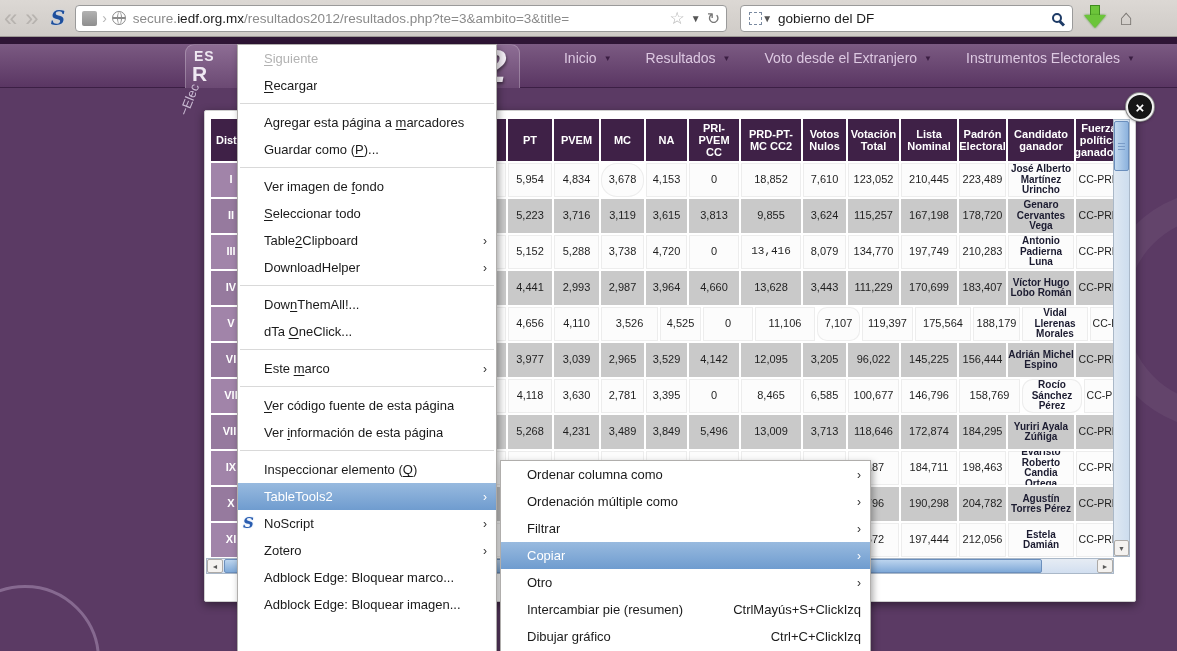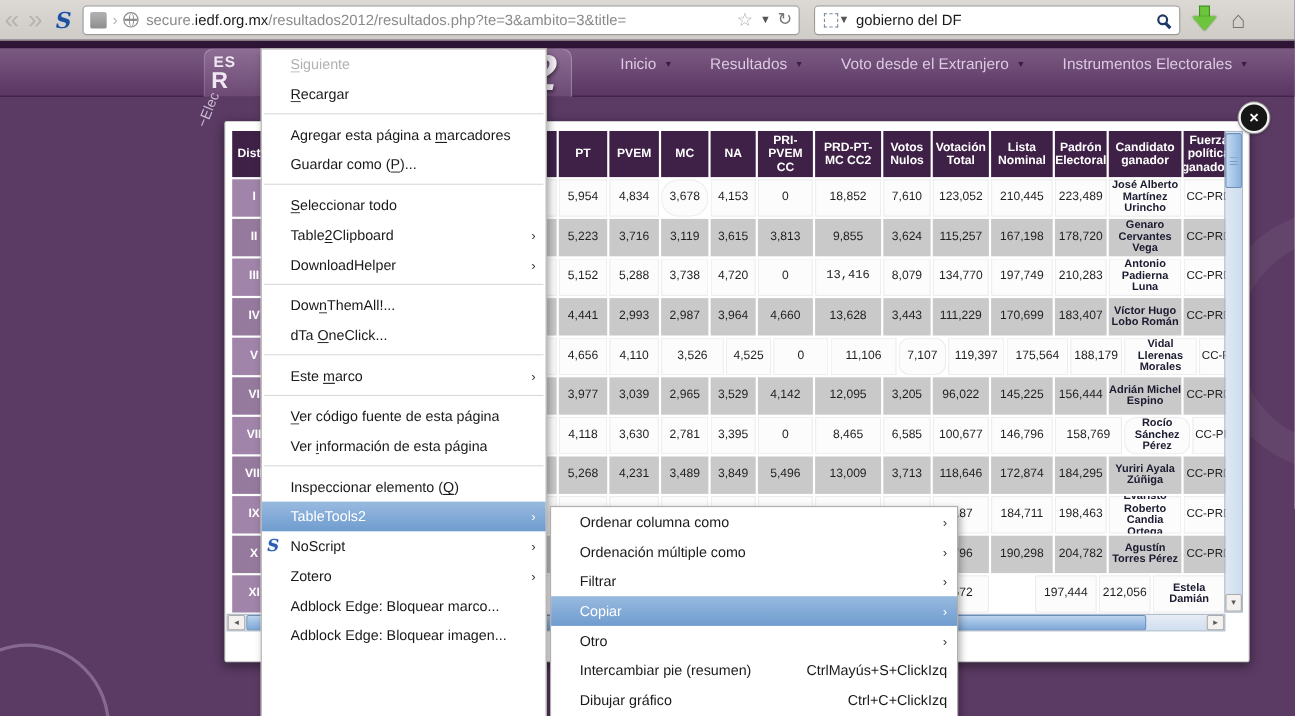--- a/index.html
+++ b/index.html
@@ -343,21 +343,21 @@
           <div class="bcell dist" style="width: 40px; flex: 0 0 auto;">XI</div>
           <div class="bcell" style="width: 253px; flex: 0 0 auto;"></div>
           <div class="bcell" style="width: 44px; flex: 0 0 auto;"></div>
           <div class="bcell" style="width: 45px; flex: 0 0 auto;"></div>
           <div class="bcell" style="width: 43px; flex: 0 0 auto;"></div>
           <div class="bcell" style="width: 41px; flex: 0 0 auto;"></div>
           <div class="bcell" style="width: 50px; flex: 0 0 auto;"></div>
           <div class="bcell" style="width: 60px; flex: 0 0 auto;"></div>
           <div class="bcell" style="width: 43px; flex: 0 0 auto;"></div>
           <div class="bcell" style="width: 51px; flex: 0 0 auto;">,572</div>
-          <div class="bcell" style="width: 56px; flex: 0 0 auto; margin-left: 40px;">197,444</div>
+          <div class="bcell" style="width: 56px; flex: 0 0 auto;">197,444</div>
           <div class="bcell" style="width: 47px; flex: 0 0 auto;">212,056</div>
           <div class="bcell cand" style="width: 66px; flex: 0 0 auto;">Estela Damián</div>
           <div class="bcell party" style="width: 46px; flex: 0 0 auto;">CC-PRD</div>
         </div>
       </div>
   </div>
   <div class="vscroll">
     <div class="vthumb"></div>
     <div class="sbtn vdown">▼</div>
   </div>
@@ -378,20 +378,23 @@
     </div>
     <div class="msep"></div>
     <div class="mi">
       <span class="lbl">Agregar esta página a <u>m</u>arcadores</span>
     </div>
     <div class="mi">
       <span class="lbl">Guardar como (<u>P</u>)...</span>
     </div>
     <div class="msep"></div>
     <div class="mi">
+      <span class="lbl">Ver imagen de <u>f</u>ondo</span>
+    </div>
+    <div class="mi">
       <span class="lbl"><u>S</u>eleccionar todo</span>
     </div>
     <div class="mi">
       <span class="lbl">Table<u>2</u>Clipboard</span>
       <span class="arrow">›</span>
     </div>
     <div class="mi">
       <span class="lbl">DownloadHelper</span>
       <span class="arrow">›</span>
     </div>

